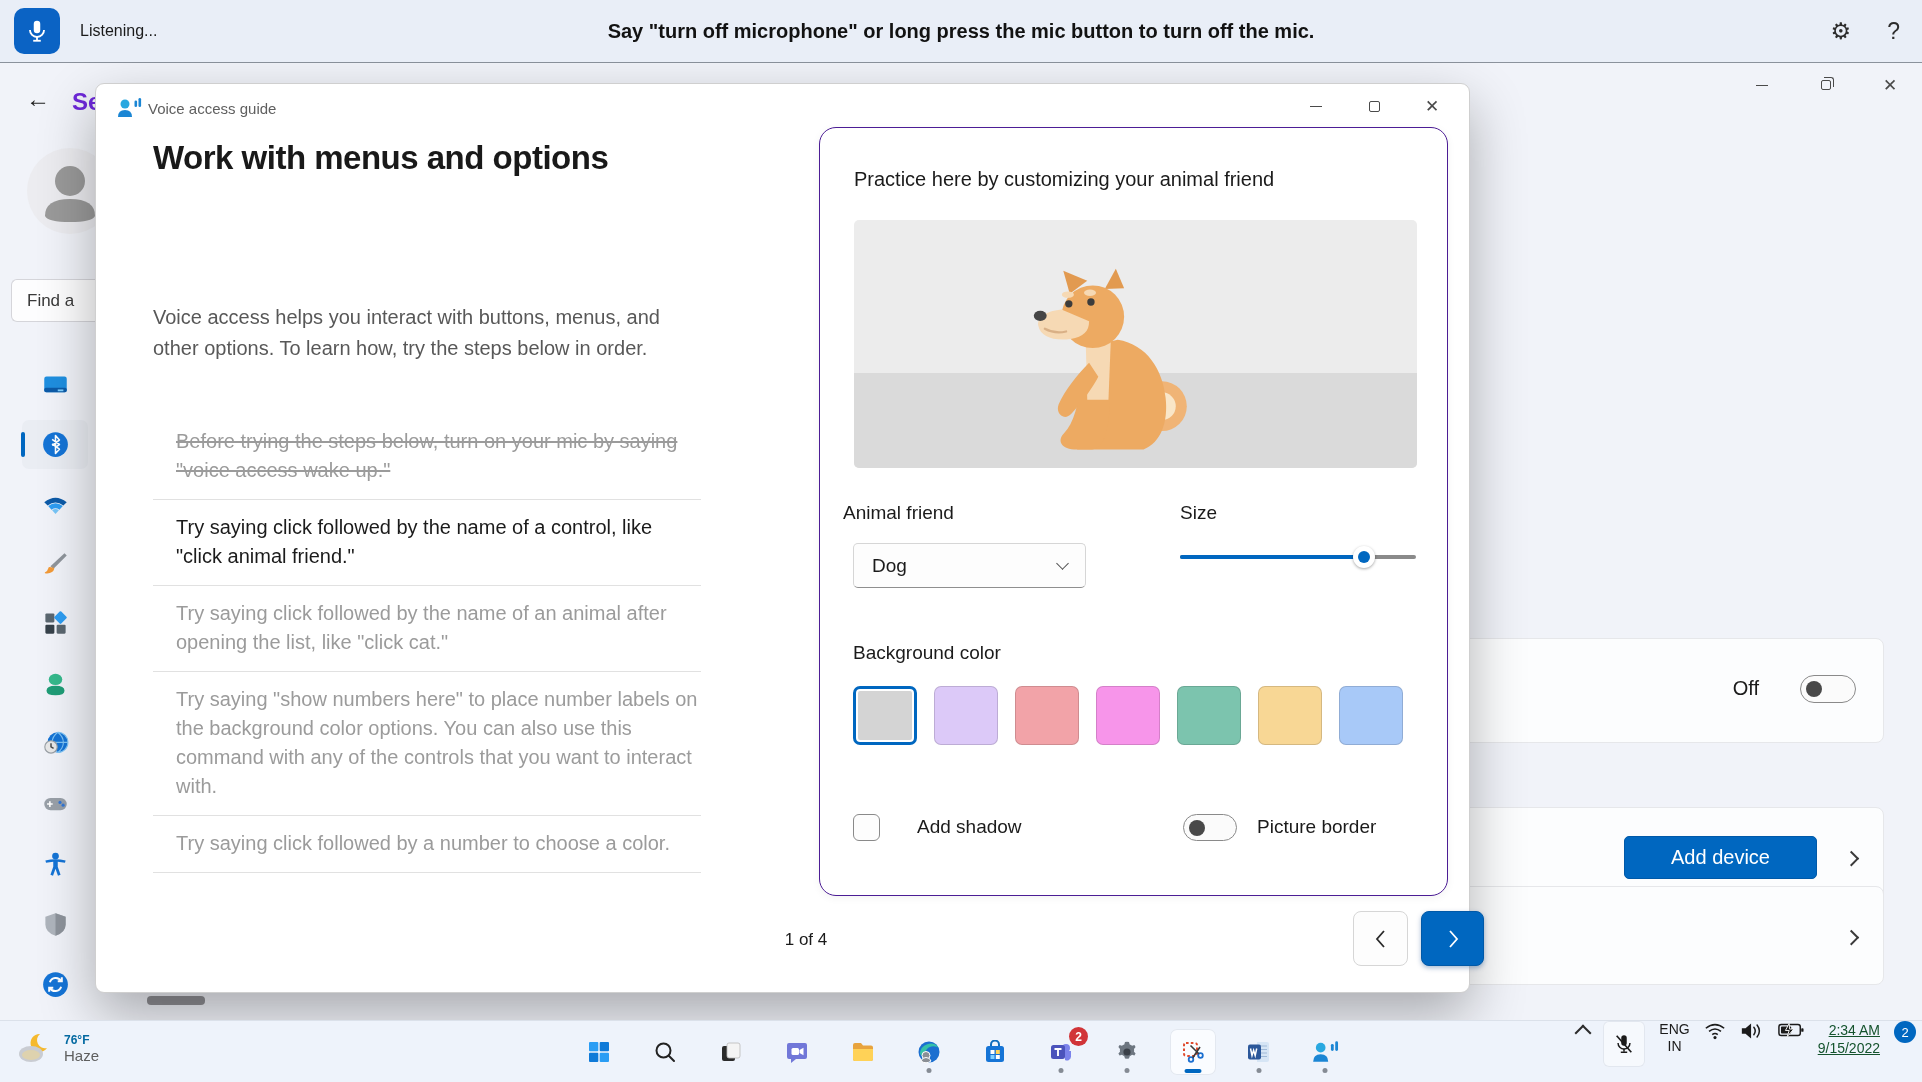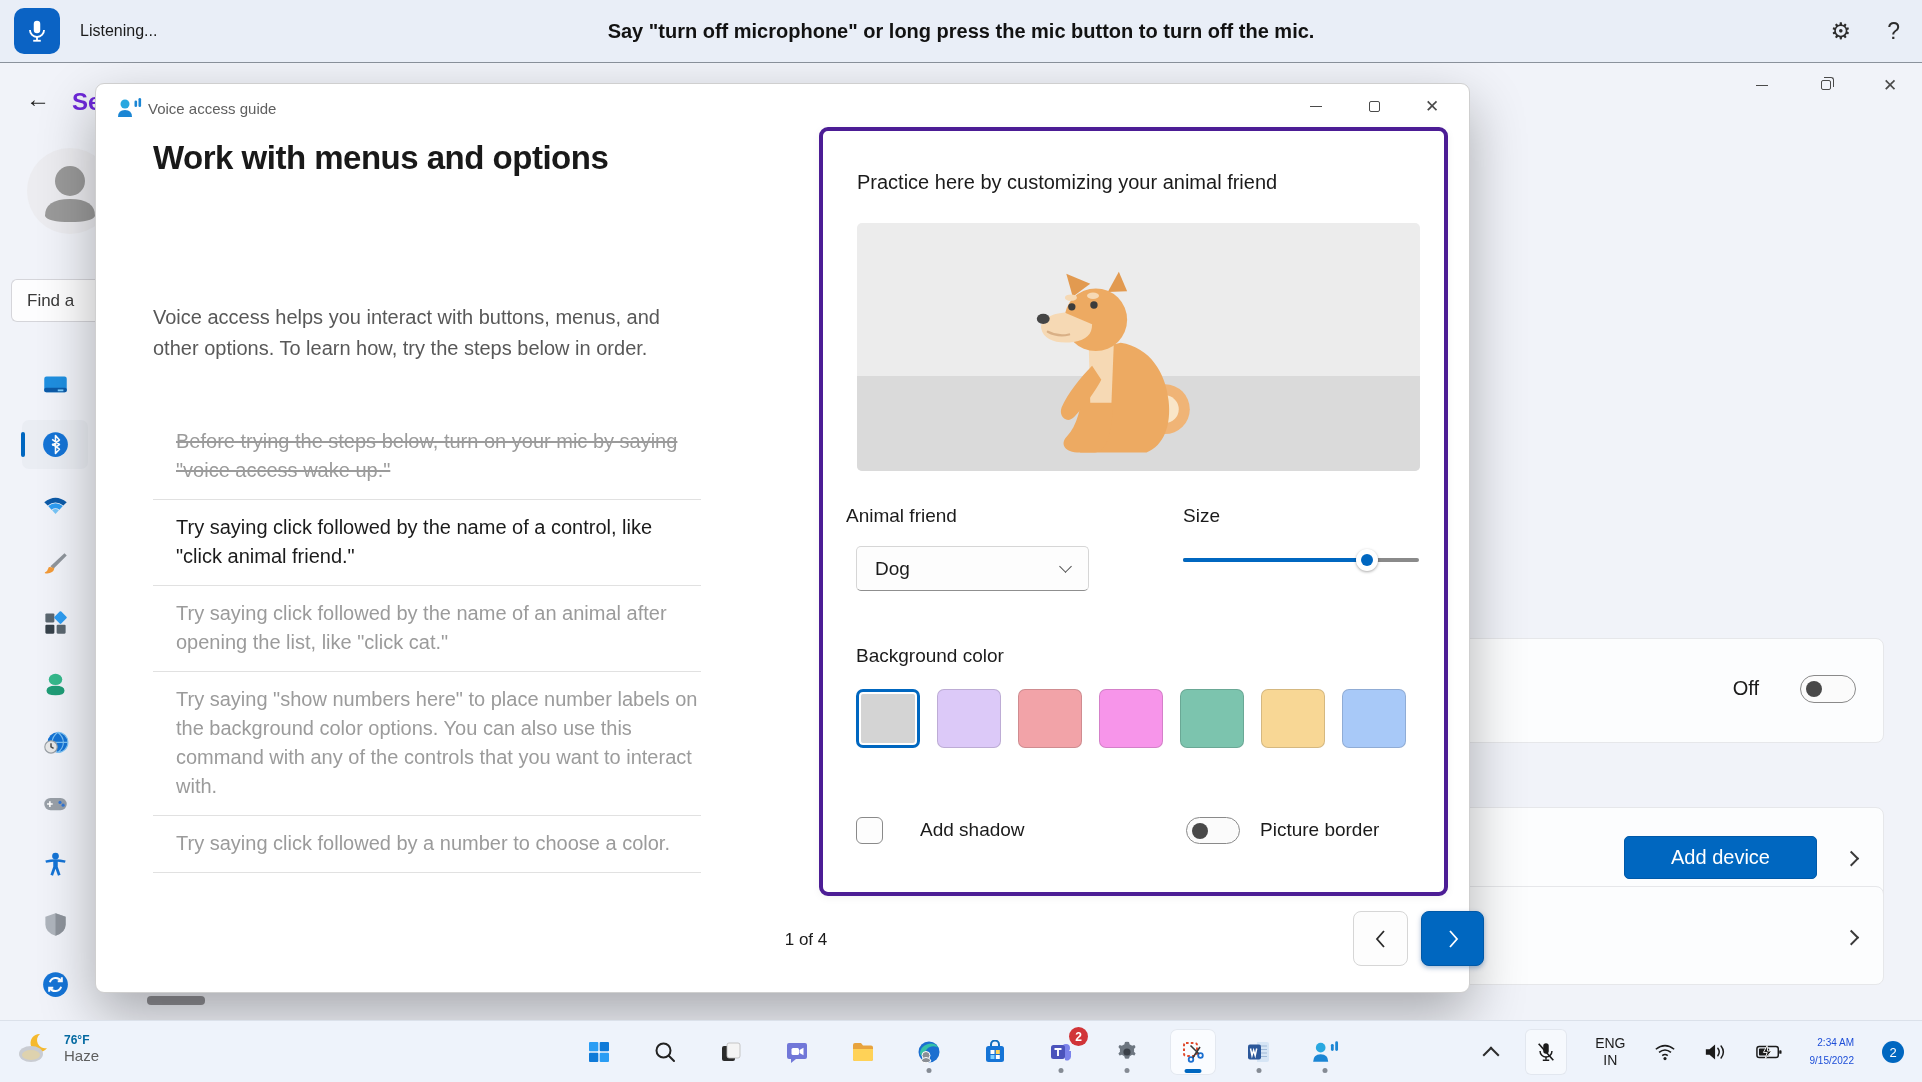--- a/index.html
+++ b/index.html
@@ -62,21 +62,21 @@
   .dlg-heading { position:absolute; left:57px; top:46px; width:580px; font-size:33px; line-height:56px;
     font-weight:700; color:#191919; letter-spacing:-0.5px; }
   .dlg-intro { position:absolute; left:57px; top:218px; width:550px; font-size:20px; line-height:31px; color:#585858; }
   .steps { position:absolute; left:57px; top:330px; width:548px; }
   .step { padding:13px 0 14px 23px; border-bottom:1px solid #e1e1e1; font-size:20px; line-height:29px; }
   .step.state-done { color:#9b9b9b; text-decoration:line-through; }
   .step.state-todo { color:#9b9b9b; }
   .step.state-active { color:#1b1b1b; }
 
   .practice { position:absolute; left:723px; top:43px; width:629px; height:769px; background:#fff;
-    border:4px solid #4c1d95; border-radius:9px; box-shadow:0 2px 8px rgba(0,0,0,.05);padding-left:28px; }
+    border:1px solid #4c1d95; border-radius:17px; box-shadow:0 2px 8px rgba(0,0,0,.05);padding-left:28px; }
   .pr-title { position:absolute; left:34px; top:40px; font-size:20px; color:#1b1b1b; }
   .dog-panel { position:absolute; left:34px; top:92px; width:563px; height:248px; border-radius:5px;
     background:#ececec; overflow:hidden; }
   .dog-floor { position:absolute; left:0; bottom:0; width:100%; height:95px; background:#dadada; }
   .dog { position:absolute; left:44%; bottom:14px; transform:translateX(-50%); }
   .pr-label { position:absolute; font-size:19px; color:#1b1b1b; }
   .select { position:absolute; left:33px; top:415px; width:233px; height:45px; background:#fdfdfd;
     border:1px solid #d6d6d6; border-bottom-color:#8f8f8f; border-radius:5px; display:flex;
     align-items:center; padding:0 18px; font-size:19px; color:#1b1b1b; }
   .select .chev { position:absolute; right:18px; top:15px; width:9px; height:9px;
@@ -109,27 +109,27 @@
   .tb-apps { position:absolute; left:576px; top:0; height:62px; display:flex; align-items:center; gap:20px; }
   .tb-app { position:relative; width:46px; height:46px; border-radius:7px; display:flex;
     align-items:center; justify-content:center; }
   .tb-app .rundot { position:absolute; bottom:2px; left:50%; transform:translateX(-50%); width:5px; height:5px;
     border-radius:3px; background:#858b94; }
   .tb-app.active { background:#fafcff; box-shadow:inset 0 0 0 1px #e3e8f0; }
   .tb-app.active .rundot { width:17px; height:4px; background:#0067c0; }
   .badge { position:absolute; right:-4px; top:-2px; min-width:19px; height:19px; border-radius:10px;
     background:#d13438; color:#fff; font-size:12px; font-weight:700; display:flex;
     align-items:center; justify-content:center; padding:0 4px; }
-  .tray { position:absolute; right:18px; top:0; height:62px; display:flex; align-items:center; gap:28px; }
+  .tray { position:absolute; right:6px; top:0; height:62px; display:flex; align-items:flex-start; gap:14px; }
   .tray-chev { width:12px; height:12px; border-top:2px solid #2c2c2c; border-right:2px solid #2c2c2c;
     rotate:-45deg; margin-top:6px; }
   .tray-mic { width:42px; height:46px; border-radius:6px; background:#f6f9fd; box-shadow:inset 0 0 0 1px #e2e7ef;
     display:flex; align-items:center; justify-content:center; }
   .tray-lang { text-align:center; font-size:14px; line-height:17px; color:#1b1b1b; }
-  .tray-clock { text-align:right; font-size:10px; line-height:18px; color:#1d4ed8; }
+  .tray-clock { text-align:right; font-size:14px; line-height:18px; color:#14532d;text-decoration:underline; }
   .tray-badge { width:22px; height:22px; border-radius:50%; background:#0067c0; color:#fff; font-size:13px;
     display:flex; align-items:center; justify-content:center; }
   .ico24 { width:24px; height:24px; }
 </style>
 </head>
 <body>
 
 <div class="settings">
   <div class="win-ctrls">
     <div class="win-ctl">

